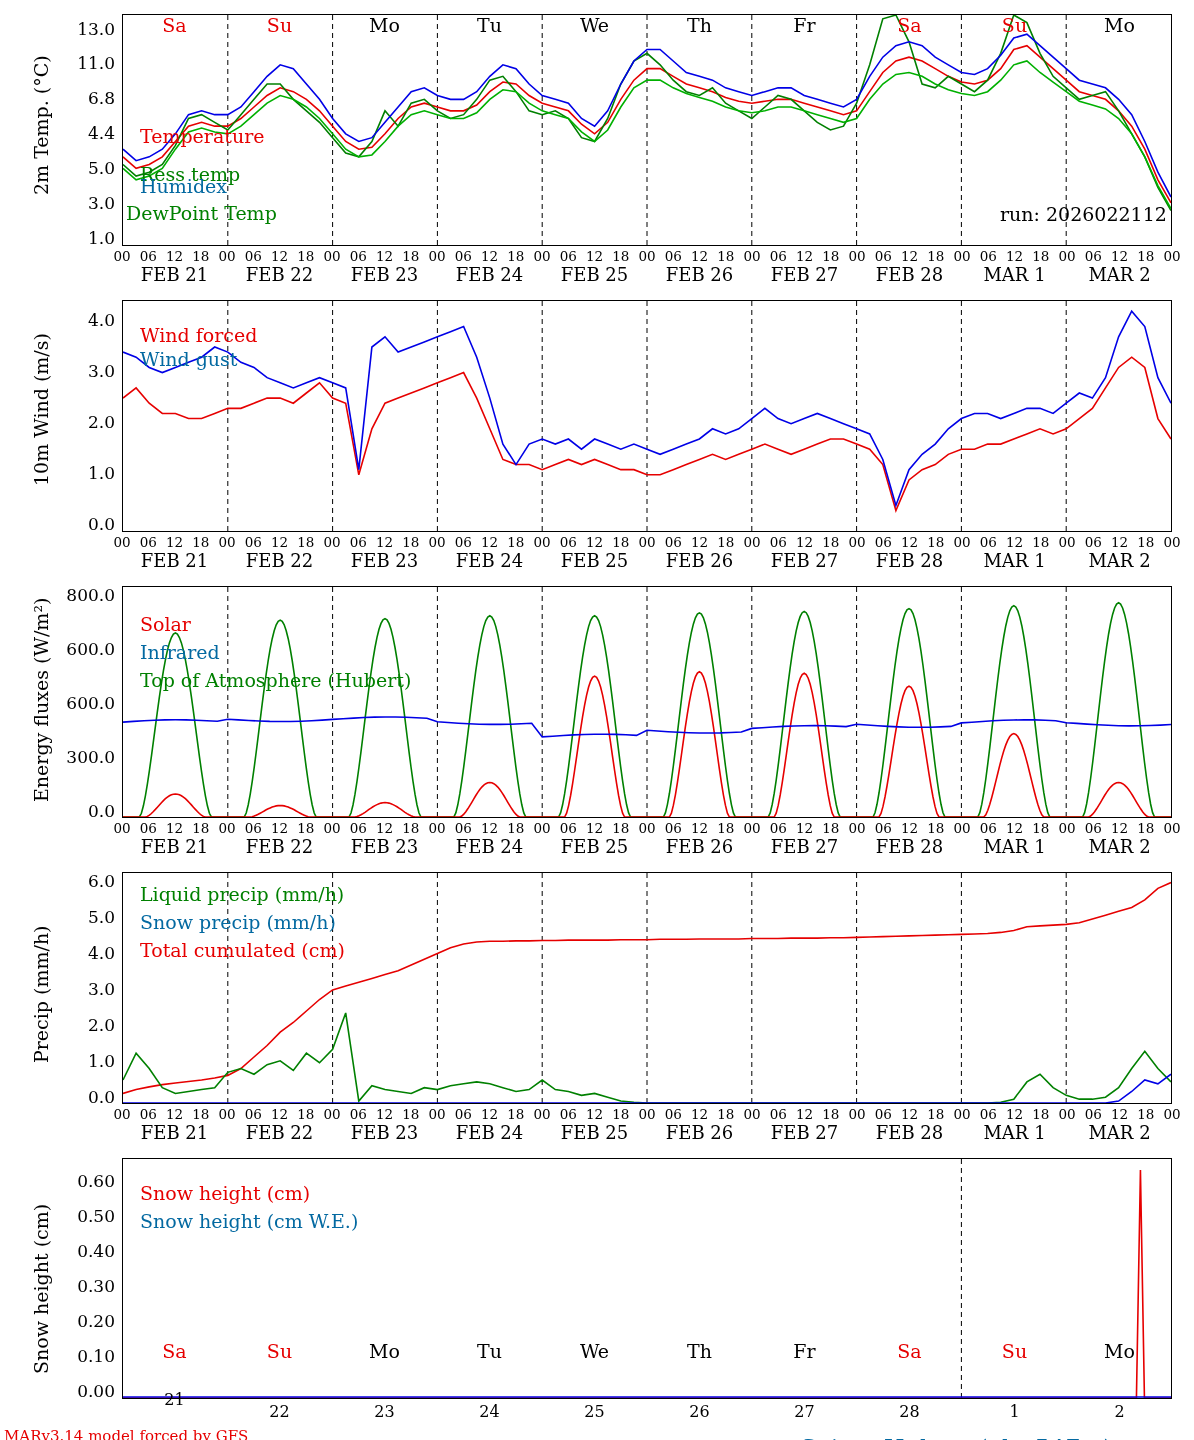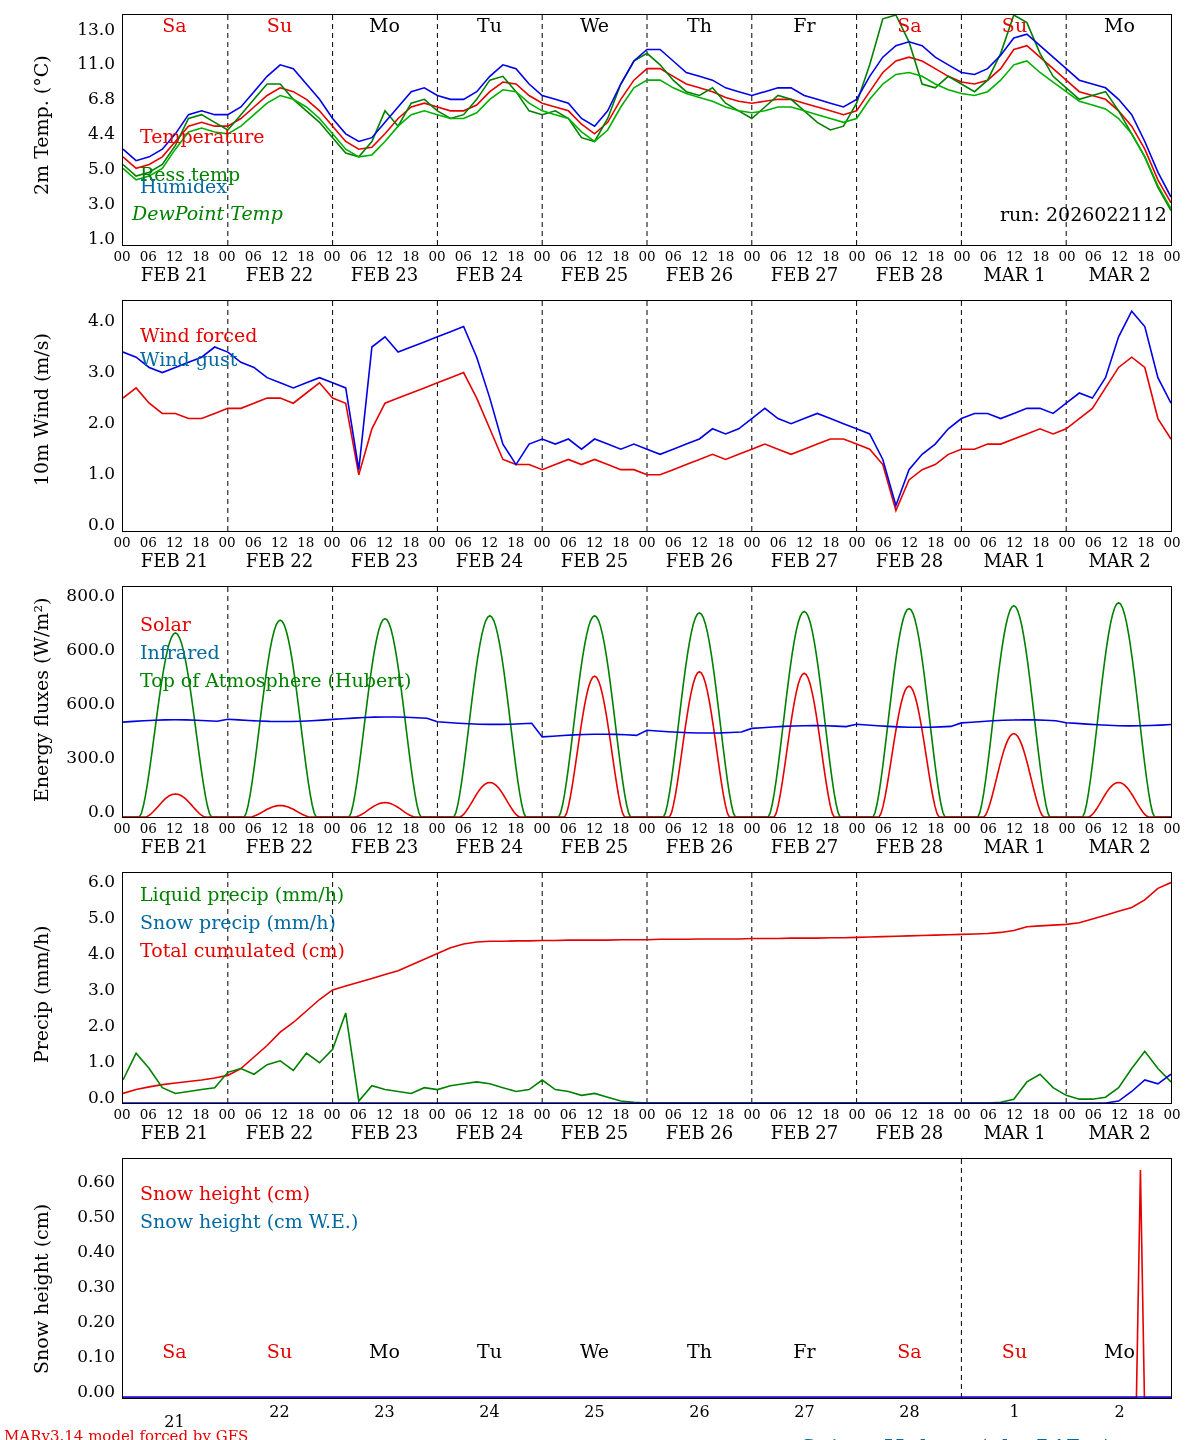--- a/index.html
+++ b/index.html
@@ -53,21 +53,21 @@
           <path d="M0.00,149.50 L13.10,161.00 L26.20,157.17 L39.30,149.50 L52.40,130.33 L65.50,103.50 L78.60,99.67 L91.70,107.33 L104.80,115.00 L117.90,99.67 L131.00,84.33 L144.10,69.00 L157.20,69.00 L170.30,84.33 L183.40,95.83 L196.50,107.33 L209.60,122.67 L222.70,138.00 L235.80,141.83 L248.90,126.50 L262.00,95.83 L275.10,111.17 L288.20,88.17 L301.30,84.33 L314.40,95.83 L327.50,103.50 L340.60,99.67 L353.70,84.33 L366.80,65.17 L379.90,61.33 L393.00,76.67 L406.10,95.83 L419.20,99.67 L432.30,95.83 L445.40,103.50 L458.50,122.67 L471.60,126.50 L484.70,103.50 L497.80,69.00 L510.90,46.00 L524.00,38.33 L537.10,49.83 L550.20,65.17 L563.30,76.67 L576.40,80.50 L589.50,72.83 L602.60,88.17 L615.70,95.83 L628.80,103.50 L641.90,92.00 L655.00,80.50 L668.10,84.33 L681.20,95.83 L694.30,107.33 L707.40,115.00 L720.50,111.17 L733.60,88.17 L746.70,49.83 L759.80,3.83 L772.90,0.00 L786.00,26.83 L799.10,69.00 L812.20,72.83 L825.30,61.33 L838.40,69.00 L851.50,76.67 L864.60,65.17 L877.70,38.33 L890.80,0.00 L903.90,7.67 L917.00,38.33 L930.10,61.33 L943.20,72.83 L956.30,84.33 L969.40,80.50 L982.50,76.67 L995.60,95.83 L1008.70,118.83 L1021.80,141.83 L1034.90,172.50 L1048.00,195.50 " stroke="#008000" fill="none"></path>
           <path d="M0.00,134.17 L13.10,145.67 L26.20,141.83 L39.30,134.17 L52.40,118.83 L65.50,99.67 L78.60,95.83 L91.70,99.67 L104.80,99.67 L117.90,92.00 L131.00,76.67 L144.10,61.33 L157.20,49.83 L170.30,53.67 L183.40,69.00 L196.50,84.33 L209.60,103.50 L222.70,118.83 L235.80,126.50 L248.90,122.67 L262.00,107.33 L275.10,92.00 L288.20,76.67 L301.30,72.83 L314.40,80.50 L327.50,84.33 L340.60,84.33 L353.70,76.67 L366.80,61.33 L379.90,49.83 L393.00,53.67 L406.10,69.00 L419.20,80.50 L432.30,84.33 L445.40,88.17 L458.50,103.50 L471.60,111.17 L484.70,95.83 L497.80,69.00 L510.90,46.00 L524.00,34.50 L537.10,34.50 L550.20,46.00 L563.30,57.50 L576.40,61.33 L589.50,65.17 L602.60,72.83 L615.70,76.67 L628.80,80.50 L641.90,76.67 L655.00,72.83 L668.10,72.83 L681.20,80.50 L694.30,84.33 L707.40,88.17 L720.50,92.00 L733.60,84.33 L746.70,61.33 L759.80,42.17 L772.90,30.67 L786.00,26.83 L799.10,30.67 L812.20,42.17 L825.30,49.83 L838.40,57.50 L851.50,59.42 L864.60,53.67 L877.70,40.25 L890.80,23.00 L903.90,19.17 L917.00,30.67 L930.10,42.17 L943.20,53.67 L956.30,65.17 L969.40,69.00 L982.50,72.83 L995.60,84.33 L1008.70,99.67 L1021.80,126.50 L1034.90,157.17 L1048.00,182.08 " stroke="#0000e6" fill="none"></path>
           <path d="M0.00,153.33 L13.10,164.83 L26.20,161.00 L39.30,153.33 L52.40,134.17 L65.50,116.92 L78.60,113.08 L91.70,116.92 L104.80,118.83 L117.90,111.17 L131.00,99.67 L144.10,88.17 L157.20,80.50 L170.30,84.33 L183.40,92.00 L196.50,103.50 L209.60,118.83 L222.70,134.17 L235.80,141.83 L248.90,139.92 L262.00,126.50 L275.10,111.17 L288.20,99.67 L301.30,95.83 L314.40,99.67 L327.50,103.50 L340.60,103.50 L353.70,97.75 L366.80,84.33 L379.90,74.75 L393.00,76.67 L406.10,88.17 L419.20,95.83 L432.30,99.67 L445.40,103.50 L458.50,116.92 L471.60,126.50 L484.70,115.00 L497.80,92.00 L510.90,72.83 L524.00,65.17 L537.10,65.17 L550.20,72.83 L563.30,78.58 L576.40,82.42 L589.50,86.25 L602.60,92.00 L615.70,95.83 L628.80,97.75 L641.90,95.83 L655.00,92.00 L668.10,92.00 L681.20,95.83 L694.30,99.67 L707.40,103.50 L720.50,107.33 L733.60,103.50 L746.70,84.33 L759.80,69.00 L772.90,59.42 L786.00,57.50 L799.10,61.33 L812.20,69.00 L825.30,74.75 L838.40,78.58 L851.50,80.50 L864.60,76.67 L877.70,65.17 L890.80,49.83 L903.90,46.00 L917.00,57.50 L930.10,67.08 L943.20,76.67 L956.30,86.25 L969.40,90.08 L982.50,93.92 L995.60,103.50 L1008.70,118.83 L1021.80,141.83 L1034.90,170.58 L1048.00,193.58 " stroke="#00b000" fill="none"></path>
         </g>
     </svg>
   </div>
 
   <div class="legend red" style="left:140px;top:125px;">Temperature</div>
   <div class="legend green" style="left:140px;top:150px;margin-top:13px;">Ress temp</div>
   <div class="legend blue" style="left:140px;top:175px;">Humidex</div>
-  <div class="legend green" style="left:132px;top:202px;font-style:italic;">DewPoint Temp</div>
+  <div class="legend green" style="left:126px;top:202px;">DewPoint Temp</div>
   <div class="runtxt" style="left:1000px;top:203px;">run: 2026022112</div>
 
   <div class="xticks" id="xt-1">
       <div class="xtick" style="left: 108px; top: 248px; width: 28px;">00</div>
       <div class="xtick" style="left: 134.25px; top: 248px; width: 28px;">06</div>
       <div class="xtick" style="left: 160.5px; top: 248px; width: 28px;">12</div>
       <div class="xtick" style="left: 186.75px; top: 248px; width: 28px;">18</div>
       <div class="xtick" style="left: 213px; top: 248px; width: 28px;">00</div>
       <div class="xtick" style="left: 239.25px; top: 248px; width: 28px;">06</div>
       <div class="xtick" style="left: 265.5px; top: 248px; width: 28px;">12</div>
@@ -437,21 +437,21 @@
       <div class="dayname" style="left: 344.5px; top: 196px; width: 80px; color: rgb(0, 0, 0);">Mo</div>
       <div class="dayname" style="left: 449.5px; top: 196px; width: 80px; color: rgb(0, 0, 0);">Tu</div>
       <div class="dayname" style="left: 554.5px; top: 196px; width: 80px; color: rgb(0, 0, 0);">We</div>
       <div class="dayname" style="left: 659.5px; top: 196px; width: 80px; color: rgb(0, 0, 0);">Th</div>
       <div class="dayname" style="left: 764.5px; top: 196px; width: 80px; color: rgb(0, 0, 0);">Fr</div>
       <div class="dayname" style="left: 869.5px; top: 196px; width: 80px; color: rgb(230, 0, 0);">Sa</div>
       <div class="dayname" style="left: 974.5px; top: 196px; width: 80px; color: rgb(230, 0, 0);">Su</div>
       <div class="dayname" style="left: 1079.5px; top: 196px; width: 80px; color: rgb(0, 0, 0);">Mo</div>
     </div>
   <div class="xdays" id="xd-5">
-      <div class="xday" style="left: 134.5px; top: 268px; width: 80px; font-size: 16px;">21</div>
+      <div class="xday" style="left: 134.5px; top: 246px; width: 80px; font-size: 16px;">21</div>
       <div class="xday" style="left: 239.5px; top: 258px; width: 80px; font-size: 16px;">22</div>
       <div class="xday" style="left: 344.5px; top: 258px; width: 80px; font-size: 16px;">23</div>
       <div class="xday" style="left: 449.5px; top: 258px; width: 80px; font-size: 16px;">24</div>
       <div class="xday" style="left: 554.5px; top: 258px; width: 80px; font-size: 16px;">25</div>
       <div class="xday" style="left: 659.5px; top: 258px; width: 80px; font-size: 16px;">26</div>
       <div class="xday" style="left: 764.5px; top: 258px; width: 80px; font-size: 16px;">27</div>
       <div class="xday" style="left: 869.5px; top: 258px; width: 80px; font-size: 16px;">28</div>
       <div class="xday" style="left: 974.5px; top: 258px; width: 80px; font-size: 16px;">1</div>
       <div class="xday" style="left: 1079.5px; top: 258px; width: 80px; font-size: 16px;">2</div>
     </div>

